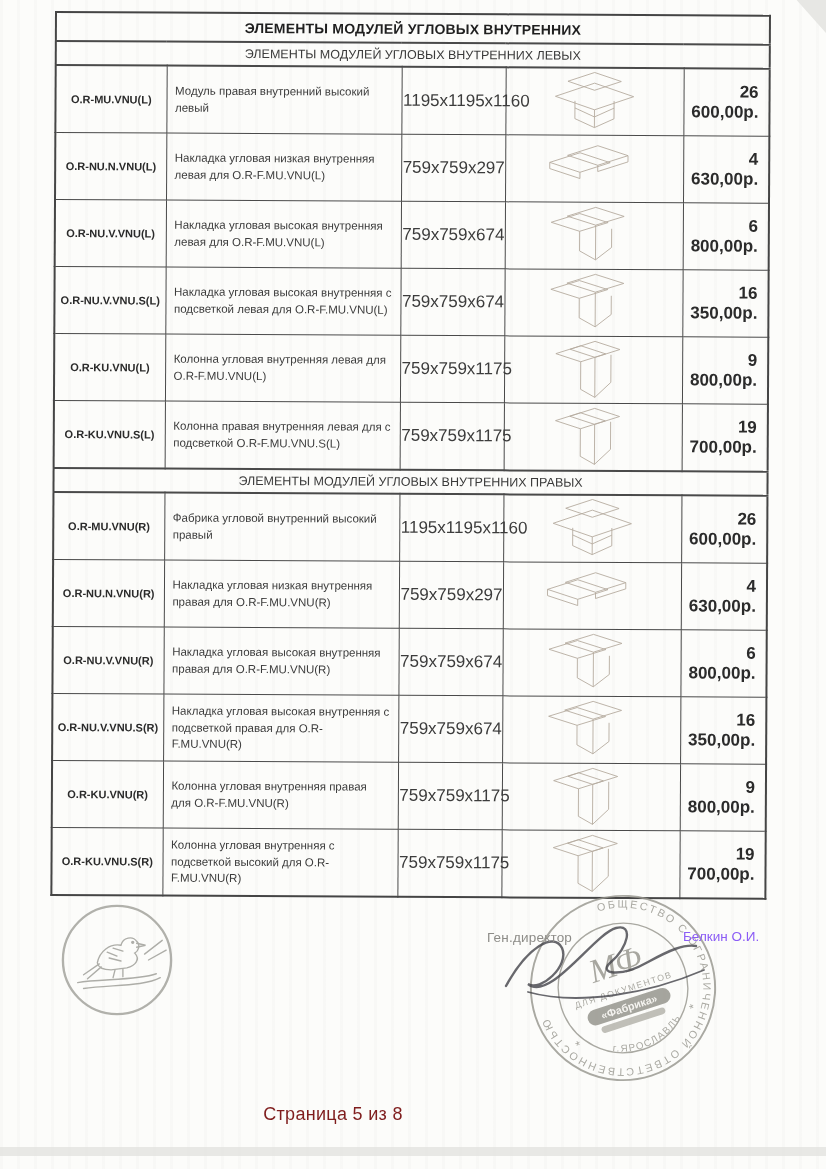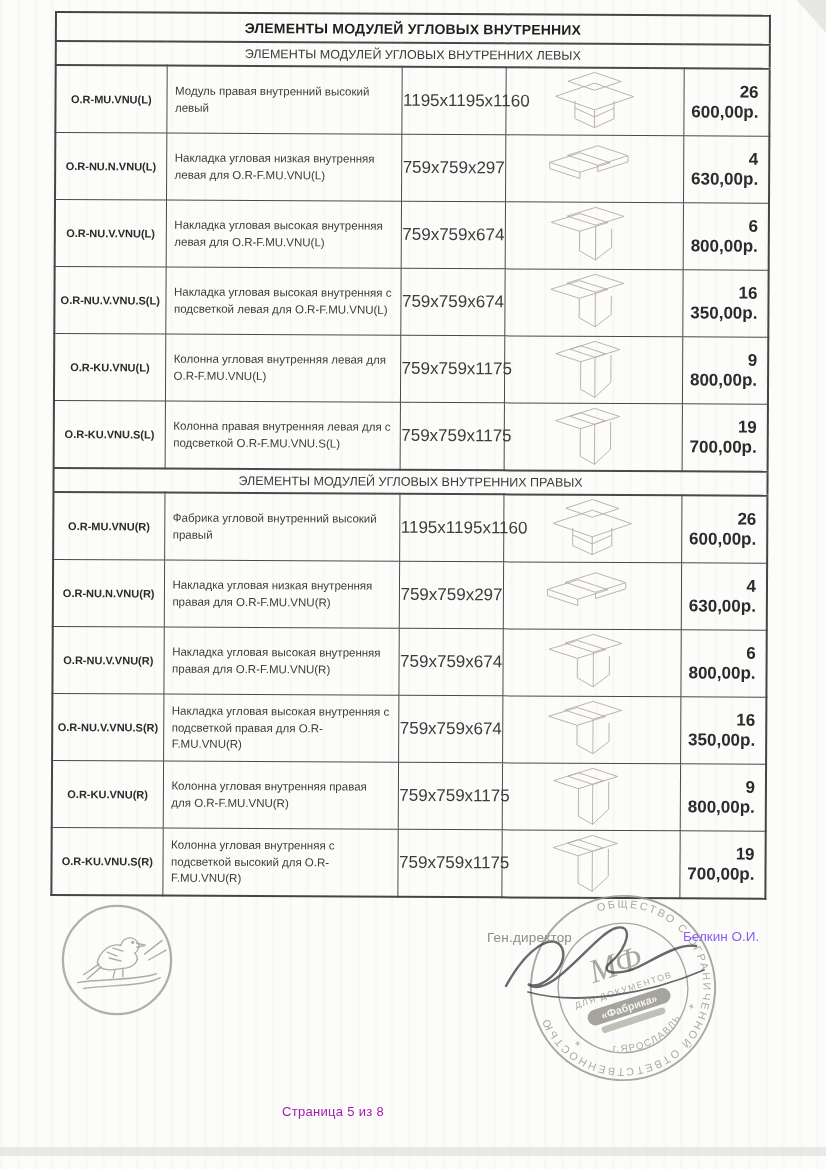--- a/index.html
+++ b/index.html
@@ -76,21 +76,21 @@
   .sig-role{
     position:absolute;left:487px;top:898px;font-size:13.5px;color:#8d8c88;
     letter-spacing:.2px;
     margin-top:32px;
   }
   .sig-name{
     position:absolute;left:683px;top:929px;font-size:13.5px;color:#8b5cf6;
   }
   .page-footer{
     position:absolute;left:0;top:1104px;width:666px;text-align:center;
-    font-size:13px;color:#a21caf;letter-spacing:.3px;
+    font-size:18px;color:#7f1d1d;letter-spacing:.3px;
   }
 </style>
 </head>
 <body>
 
 <svg width="0" height="0" style="position:absolute" aria-hidden="true">
   <defs>
     <g id="sym-corner-module-tall" fill="none" stroke="currentColor" stroke-width="1" stroke-linejoin="round">
       <path d="M60 3 L90 13 60 23 30 13 Z"></path>
       <path d="M60 15 L104 30 60 45 16 30 Z"></path>

